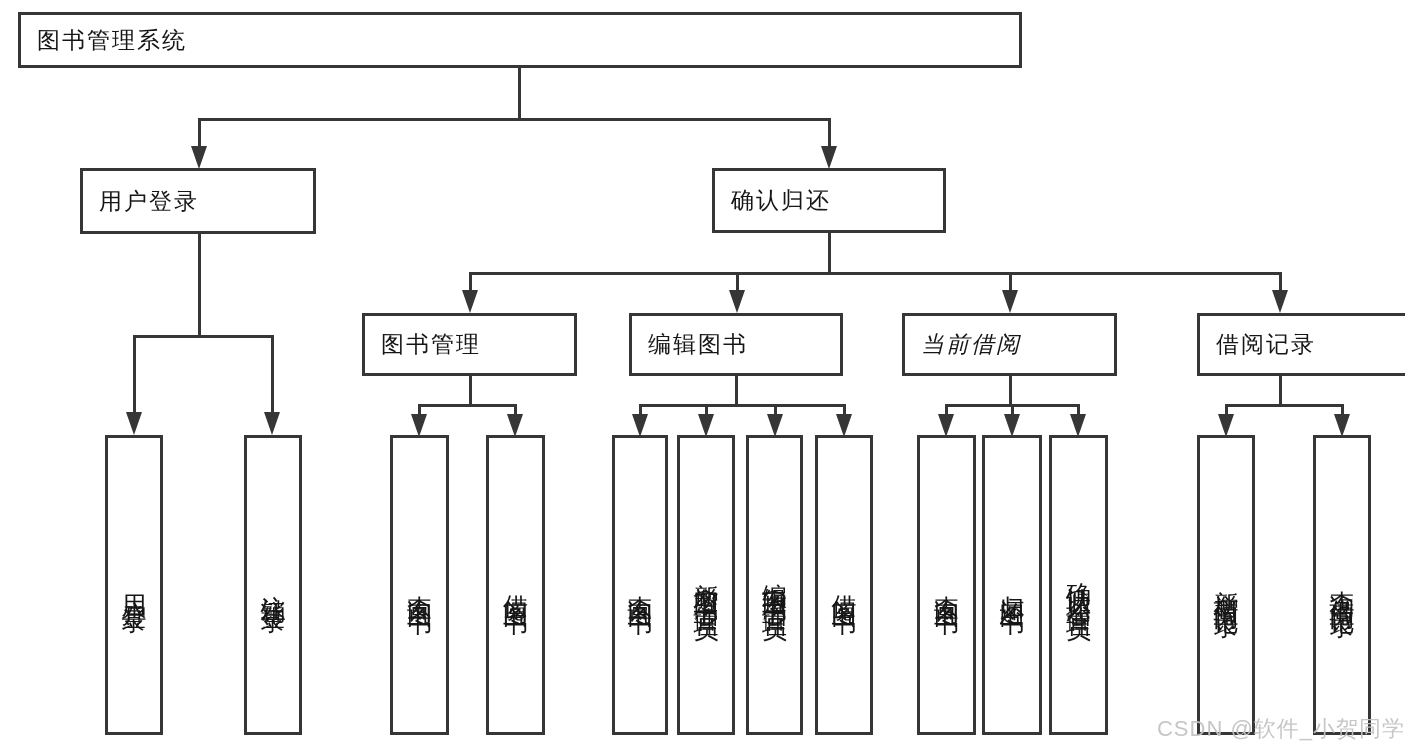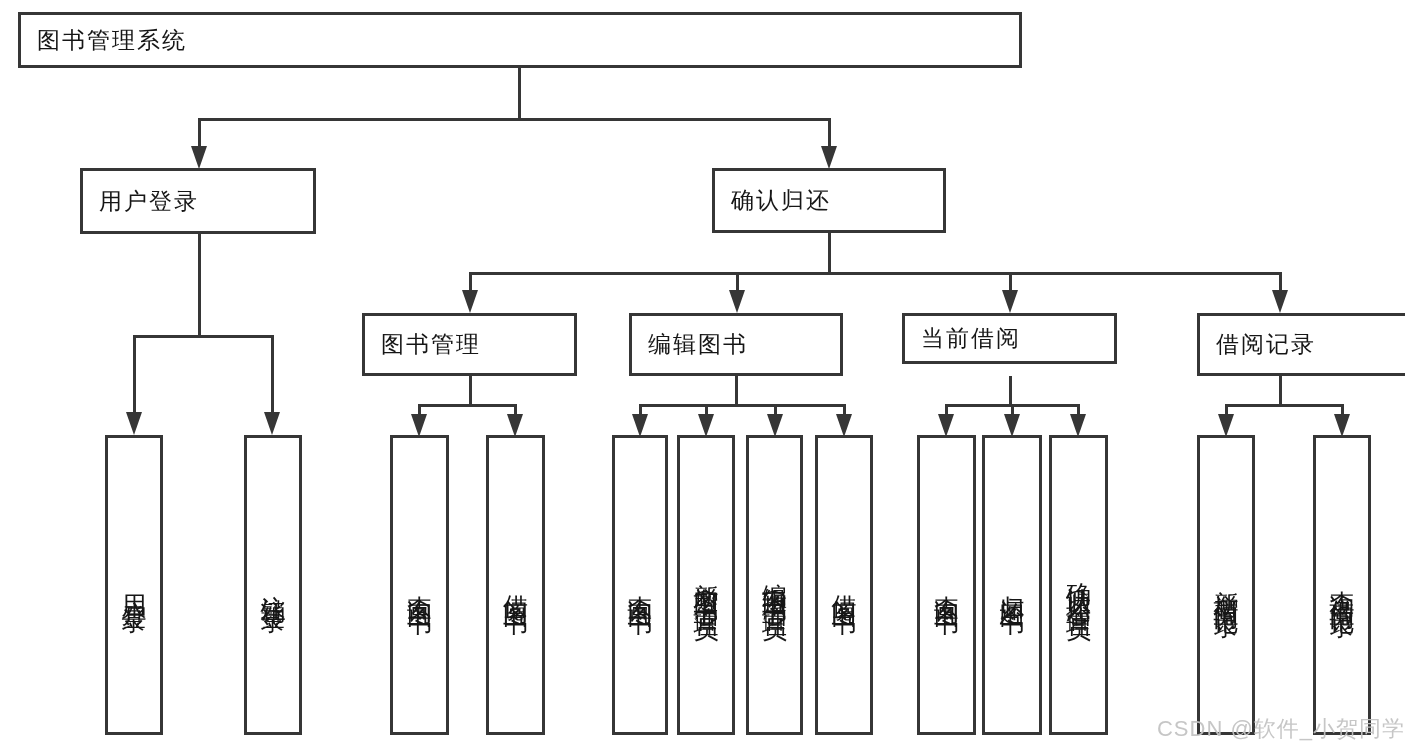--- a/index.html
+++ b/index.html
@@ -95,21 +95,21 @@
   <div class="ah" style="left:1002px;top:290px;"></div>
   <div class="vline" style="left:1279px;top:272px;height:20px;"></div>
   <div class="ah" style="left:1272px;top:290px;"></div>
 
   <div class="node" style="left:362px;top:313px;width:215px;height:63px;">
     <span>图书管理</span>
   </div>
   <div class="node" style="left:629px;top:313px;width:214px;height:63px;">
     <span>编辑图书</span>
   </div>
-  <div class="node" style="left:902px;top:313px;width:215px;height:51px;">
+  <div class="node" style="left:902px;top:313px;width:215px;height:63px;font-style:italic;">
     <span>当前借阅</span>
   </div>
   <div class="node" style="left:1172px;top:313px;width:215px;height:63px;margin-left:25px;">
     <span>借阅记录</span>
   </div>
 
   <div class="vline" style="left:469px;top:376px;height:30px;"></div>
   <div class="vline" style="left:735px;top:376px;height:30px;"></div>
   <div class="vline" style="left:1009px;top:376px;height:30px;"></div>
   <div class="vline" style="left:1279px;top:376px;height:30px;"></div>

